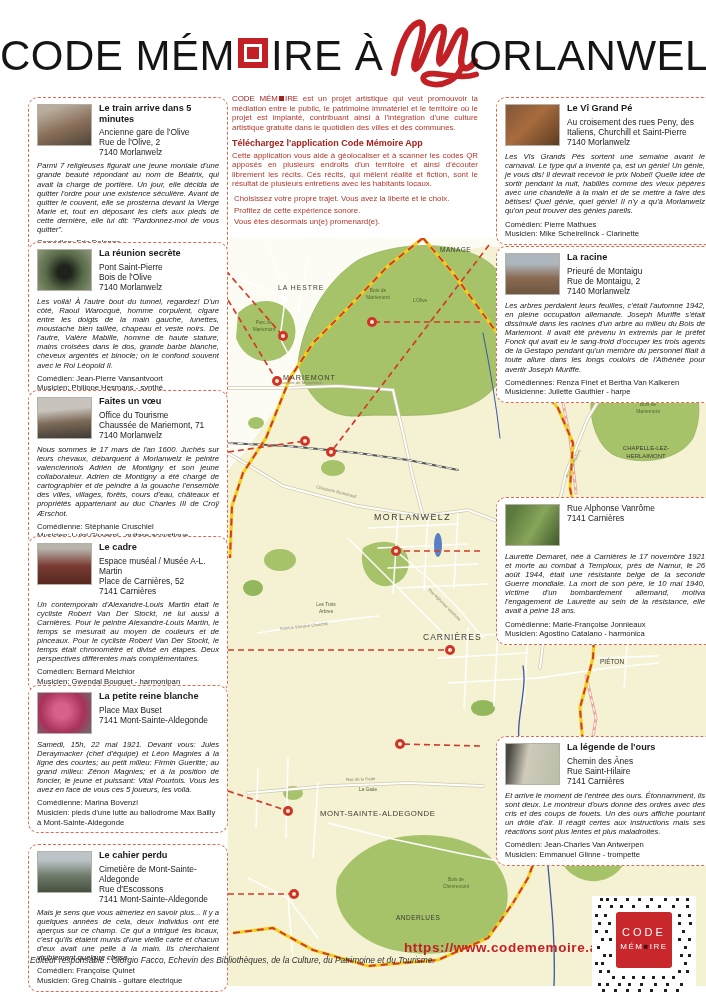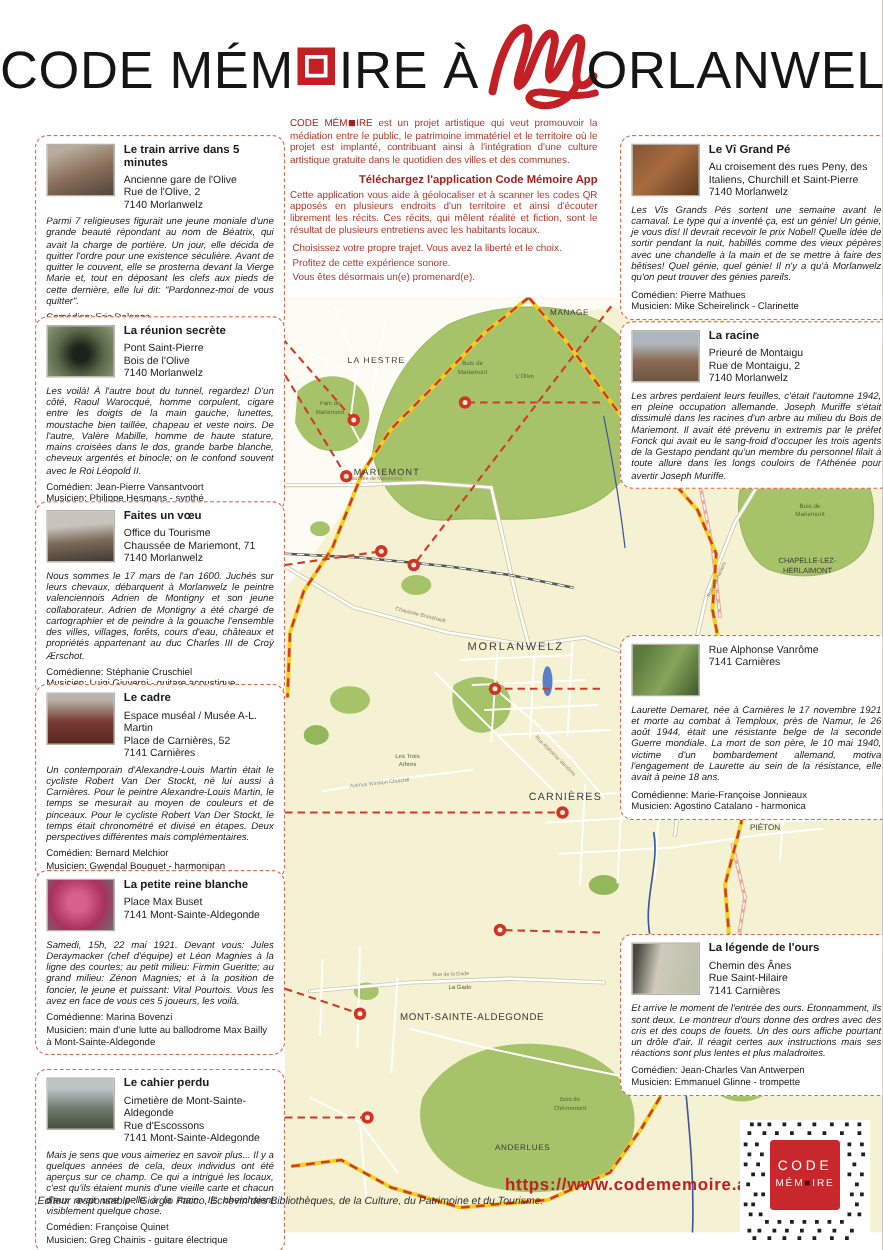--- a/index.html
+++ b/index.html
@@ -11,25 +11,25 @@
   .sq-title{display:inline-block;width:18px;height:18px;border:6px solid #c32026;position:relative;
             margin:0 3px;vertical-align:2px;}
   .sq-title::after{content:"";position:absolute;inset:3px;background:#c32026;}
   .mscript{display:inline-block;vertical-align:-30px;margin:0 -10px 0 4px;}
   
   .intro{position:absolute;left:232px;top:94px;width:246px;color:#b3372b;font-size:7.9px;
          line-height:1.22;text-align:justify;z-index:12;}
   .intro p{margin:0 0 5px;}
   .intro .brand{font-weight:normal;color:#a3221d;}
   .sq-mini{display:inline-block;width:5px;height:5px;background:#a3221d;margin:0 1px;}
-  .intro h3{font-size:9px;margin:5px 0 2px;color:#a3221d;text-align:right;}
+  .intro h3{font-size:9px;margin:5px 0 2px;color:#a3221d;text-align:left;}
   .closing p{margin:2px;text-align:left;}
   
   .card{position:absolute;left:28px;width:200px;background:#fff;border:1.6px dashed #dd6a4a;
-        border-radius:10px;padding:5px 8px;box-sizing:border-box;z-index:10;margin-top:11px;}
+        border-radius:10px;padding:5px 8px;box-sizing:border-box;z-index:10;}
   .card.right{left:496px;width:218px;}
   .card-head{overflow:hidden;}
   .card-photo{float:left;width:55px;height:42px;margin:1px 7px 2px 0;border:1px solid #b5b0a8;box-sizing:border-box;}
   .card-title{font-weight:bold;font-size:9.2px;line-height:1.15;margin:0 0 3px;}
   .card-addr{font-size:8.4px;line-height:1.2;padding-left:10px;}
   .card-body{font-style:italic;text-align:justify;line-height:1.18;font-size:7.7px;margin-top:4px;color:#222;}
   .card-credits{margin-top:4px;font-size:7.7px;line-height:1.25;}
   
   .ph-l1{background:linear-gradient(160deg,#b8ad9d 15%,#8a6f5a 55%,#4e453a 100%);}
   .ph-l2{background:radial-gradient(circle at 50% 55%,#1d221a 18%,#5a6b4a 55%,#8c9a7a 100%);}
@@ -339,21 +339,21 @@
         <div class="card-photo ph-l5"></div>
       <div class="card-title">La petite reine blanche</div>
       <div class="card-addr">
         <div>Place Max Buset</div>
         <div>7141 Mont-Sainte-Aldegonde</div>
       </div>
       </div>
     <div class="card-body">Samedi, 15h, 22 mai 1921. Devant vous: Jules Deraymacker (chef d'équipe) et Léon Magnies à la ligne des courtes; au petit milieu: Firmin Gueritte; au grand milieu: Zénon Magnies; et à la position de foncier, le jeune et puissant: Vital Pourtois. Vous les avez en face de vous ces 5 joueurs, les voilà.</div>
     <div class="card-credits">
       <div>Comédienne: Marina Bovenzi</div>
-      <div>Musicien: main d'une lutte au ballodrome Max Bailly à Mont-Sainte-Aldegonde</div>
+      <div>Musicien: pieds d'une lutte au ballodrome Max Bailly à Mont-Sainte-Aldegonde</div>
       </div>
   </div>
 
   <div class="card" style="top:844px">
     <div class="card-head">
         <div class="card-photo ph-l6"></div>
       <div class="card-title">Le cahier perdu</div>
       <div class="card-addr">
         <div>Cimetière de Mont-Sainte-Aldegonde</div>
         <div>Rue d'Escossons</div>
@@ -387,20 +387,24 @@
     <div class="card-head">
         <div class="card-photo ph-r2"></div>
       <div class="card-title">La racine</div>
       <div class="card-addr">
         <div>Prieuré de Montaigu</div>
         <div>Rue de Montaigu, 2</div>
         <div>7140 Morlanwelz</div>
       </div>
       </div>
     <div class="card-body">Les arbres perdaient leurs feuilles, c'était l'automne 1942, en pleine occupation allemande. Joseph Muriffe s'était dissimulé dans les racines d'un arbre au milieu du Bois de Mariemont. Il avait été prévenu in extremis par le préfet Fonck qui avait eu le sang-froid d'occuper les trois agents de la Gestapo pendant qu'un membre du personnel filait à toute allure dans les longs couloirs de l'Athénée pour avertir Joseph Muriffe.</div>
+    <div class="card-credits">
+      <div>Comédiennes: Renza Finet et Bertha Van Kalkeren</div>
+      <div>Musicienne: Juliette Gauthier - harpe</div>
+      </div>
   </div>
 
   <div class="card right" style="top:497px">
     <div class="card-head">
         <div class="card-photo ph-r3"></div>
       <div class="card-addr">
         <div>Rue Alphonse Vanrôme</div>
         <div>7141 Carnières</div>
       </div>
       </div>

